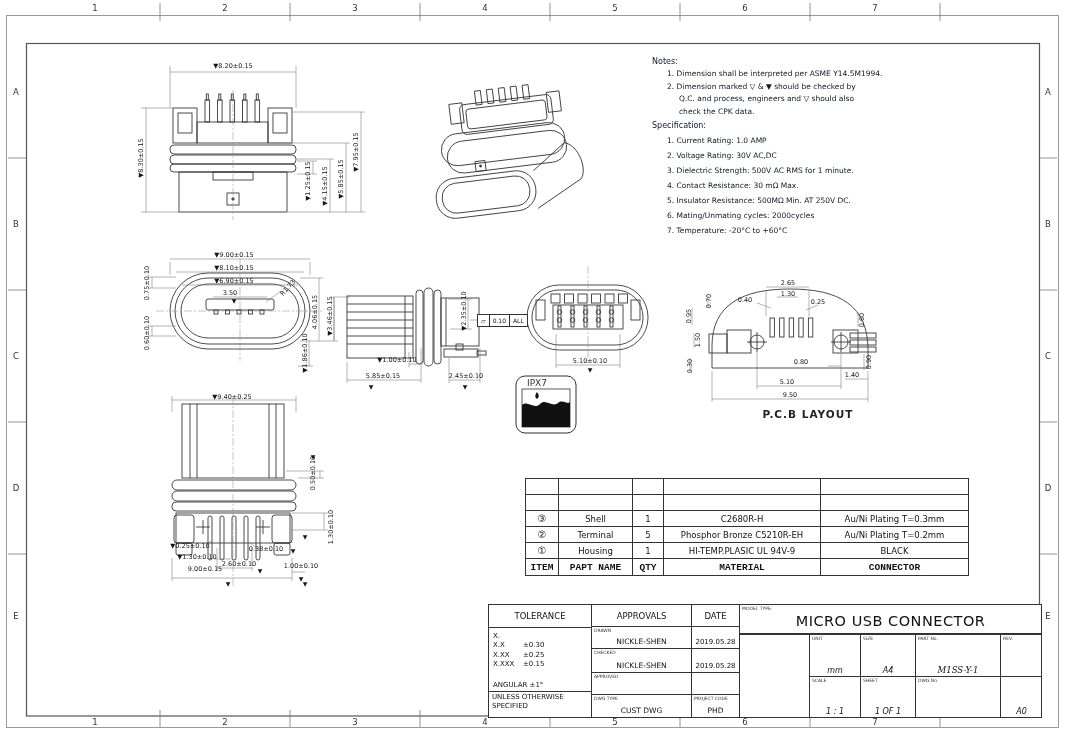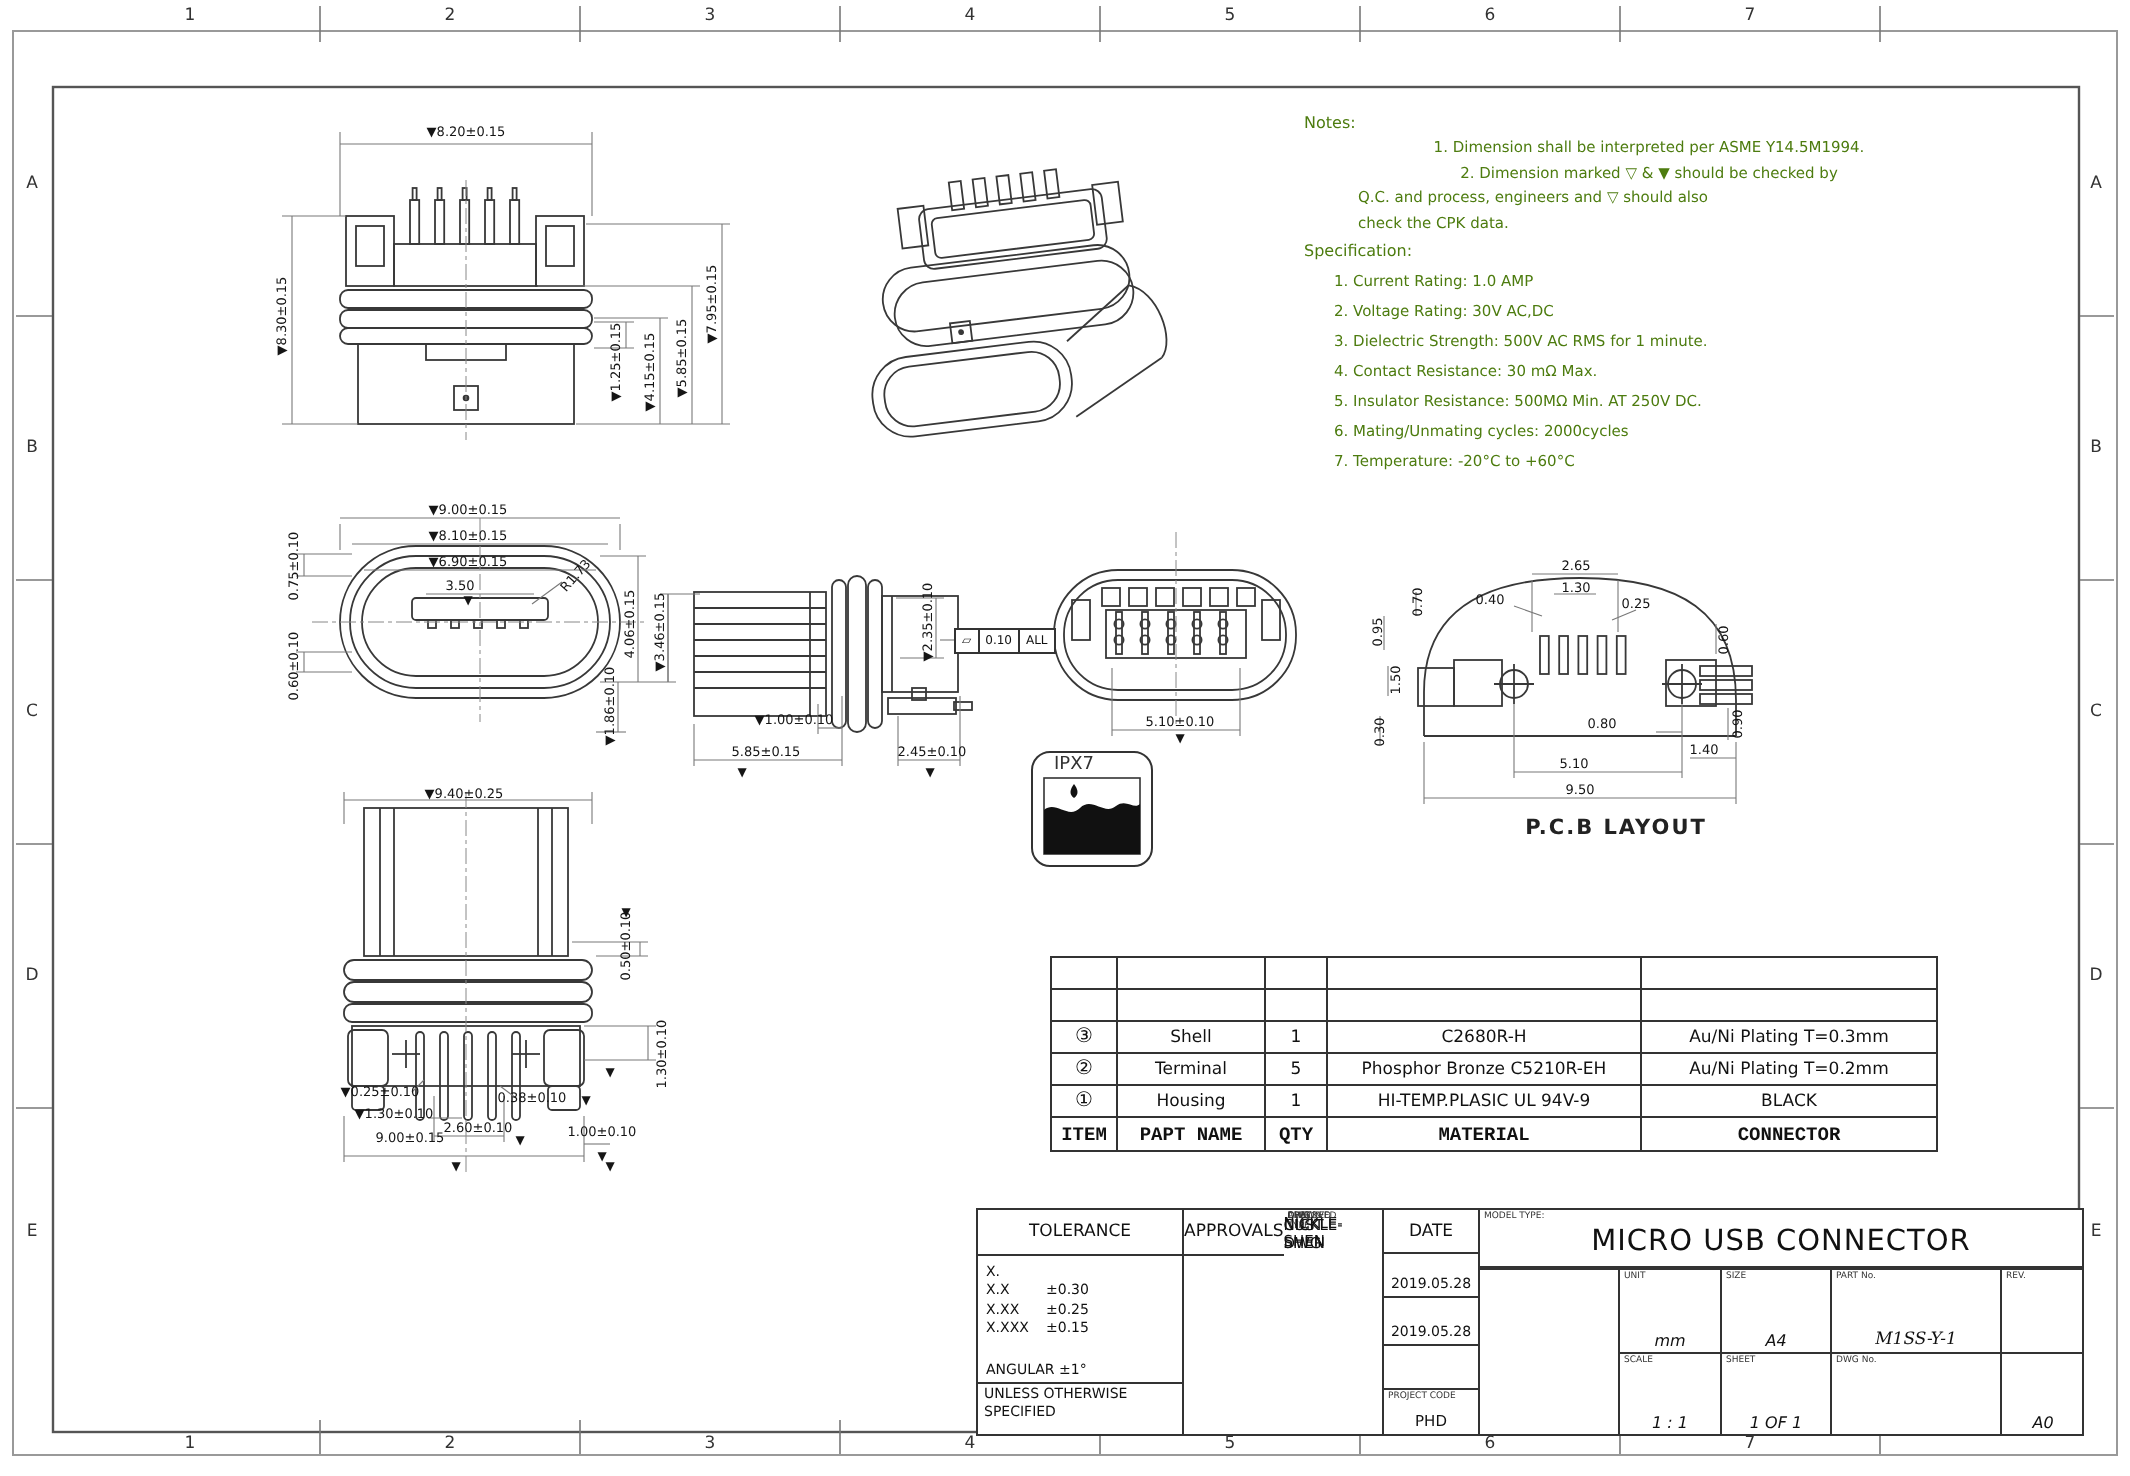--- a/index.html
+++ b/index.html
@@ -6,23 +6,23 @@
   .sheet{position:relative;width:1065px;height:738px;background:#ffffff;overflow:hidden;
          font-family:"DejaVu Sans","Liberation Sans",sans-serif;color:#111;}
   svg.art{position:absolute;left:0;top:0;}
   .lbl{position:absolute;white-space:nowrap;font-size:6.5px;line-height:1;color:#151515;
        transform:translate(-50%,-50%);letter-spacing:0;}
   .lbl.v{transform:translate(-50%,-50%) rotate(-90deg);}
   .lbl.r45{transform:translate(-50%,-50%) rotate(-48deg);}
   .lbl.big{font-size:10.5px;font-weight:bold;letter-spacing:1px;color:#222;}
   .lbl.mk{font-size:6px;}
   .zone{position:absolute;font-size:8.5px;color:#333;transform:translate(-50%,-50%);}
-  .noteblock{position:absolute;left:652px;top:55px;width:330px;color:#4d7c0f;}
+  .noteblock{position:absolute;left:652px;top:55px;width:330px;color:#0f172a;}
   .nt{font-size:8px;margin-top:2px;}
-  .nl{font-size:7.5px;margin:3.4px 0 0 15px;text-align:center;}
+  .nl{font-size:7.5px;margin:3.4px 0 0 15px;}
   .nl2{font-size:7.5px;margin:3.4px 0 0 27px;}
   .sl{font-size:7.5px;margin:6px 0 0 15px;}
   
   .flat{position:absolute;left:477px;top:314px;display:flex;border:1px solid #333;height:11px;
         font-size:6px;line-height:11px;background:#fff;}
   .flat>div{padding:0 3px;border-right:1px solid #333;}
   .flat>div:last-child{border-right:none;}
   
   
   .bom{position:absolute;left:525px;top:478px;width:442px;display:grid;
@@ -32,21 +32,21 @@
            align-items:center;justify-content:center;overflow:hidden;white-space:nowrap;}
   .bom>div:nth-child(5n){border-right:none;}
   .bom>div:nth-last-child(-n+5){border-bottom:none;font-family:Liberation Mono, monospace;}
   .bom .hd{font-weight:bold;font-size:9.5px;}
   .bom .it{font-size:10px;}
   
   .tb{position:absolute;left:488px;top:604px;width:552px;height:112px;border:1px solid #333;
       display:flex;background:#fff;font-size:7px;}
   .tb .col{height:100%;box-sizing:border-box;}
   .tb .c-tol{width:102px;display:flex;flex-direction:column;}
-  .tb .c-app{width:100px;border-left:1px solid #333;display:flex;flex-direction:row;}
+  .tb .c-app{width:100px;border-left:1px solid #333;display:flex;flex-direction:column;}
   .tb .c-date{width:48px;border-left:1px solid #333;display:flex;flex-direction:column;}
   .tb .c-right{width:302px;border-left:1px solid #333;display:flex;flex-direction:column;}
   .tb .hdr{height:22px;border-bottom:1px solid #333;display:flex;align-items:center;
            justify-content:center;font-size:8.5px;}
   .tb .tolbody{flex:1;padding:2px 4px;display:flex;flex-direction:column;font-size:7px;}
   .tolrow{display:flex;margin-top:1.5px;}
   .tolrow .tl{width:30px;}
   .tb .tolfoot{height:23px;border-top:1px solid #333;padding:1px 3px;font-size:7px;line-height:1.3;}
   .aprow{height:22px;border-bottom:1px solid #333;position:relative;}
   .aprow:last-child,.aprow.nb{border-bottom:none;}

